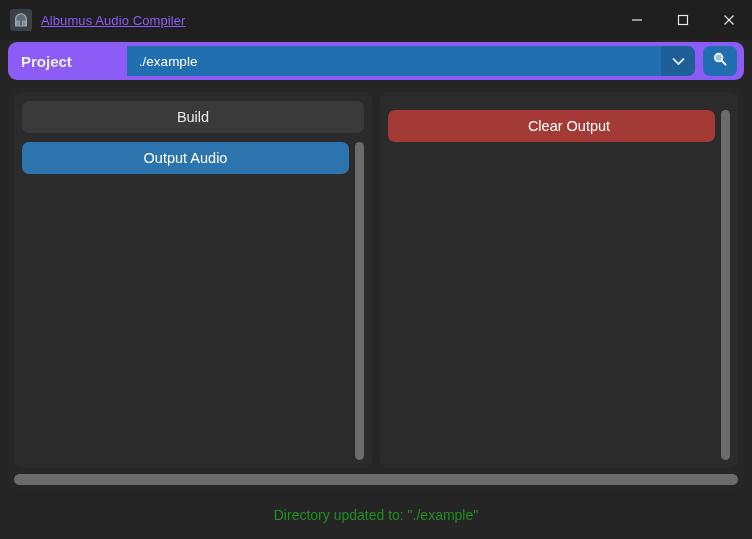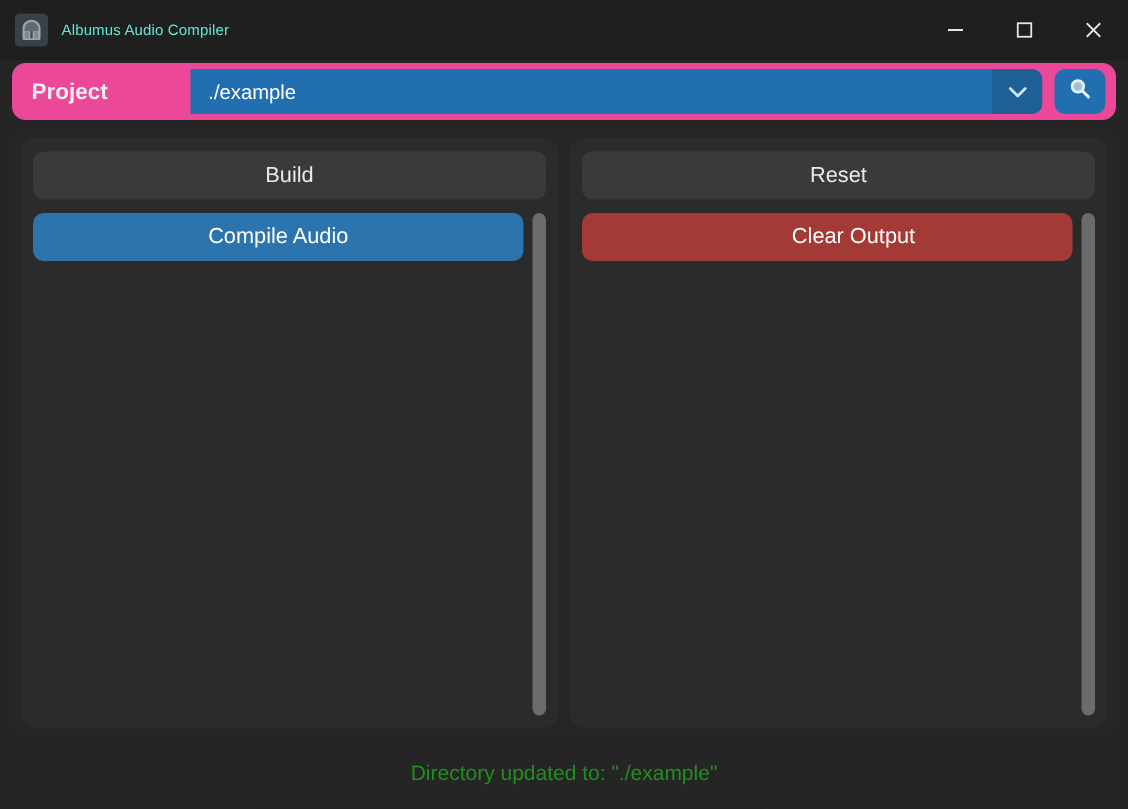--- a/index.html
+++ b/index.html
@@ -46,24 +46,25 @@
     height: 22px;
     border-radius: 3px;
     background: #3a4046;
     display: flex;
     align-items: center;
     justify-content: center;
     overflow: hidden;
   }
   .app-icon svg { display: block; }
   .app-title {
-    font-size: 10px;
-    color: #5eead4;
+    font-size: 13px;
+    color: #8b5cf6;
     letter-spacing: 0.1px;
     white-space: nowrap;
+    text-decoration: underline;
   }
   .win-controls {
     position: absolute;
     right: 0;
     top: 0;
     height: 40px;
     display: flex;
   }
   .win-btn {
     width: 46px;
@@ -73,21 +74,21 @@
     justify-content: center;
     color: #e6e6e6;
   }
   .win-btn svg { display:block; }
 
   
   .projectbar-wrap {
     padding: 2px 8px 6px 8px;
   }
   .projectbar {
-    background: #ec4899;
+    background: #8b5cf6;
     border-radius: 9px;
     height: 38px;
     display: flex;
     align-items: center;
     padding: 0 7px;
     gap: 8px;
     text-align: center;
   }
   .project-label {
     font-size: 15px;
@@ -136,20 +137,21 @@
     justify-content: center;
   }
 
   
   .content-outer {
     margin: 0 8px;
     background: #262626;
     border-radius: 10px;
     flex: 1;
     display: flex;
+    flex-direction: column;
     padding: 6px;
     min-height: 0;
   }
   .panels {
     flex: 1;
     display: flex;
     gap: 8px;
     min-height: 0;
   }
   .panel {
@@ -307,30 +309,29 @@
     </div>
   </div>
 
   <div class="content-outer">
     <div class="panels">
 
       <div class="panel">
         <div class="panel-header">Build</div>
         <div class="panel-body">
           <div class="panel-list">
-            <div class="action-btn primary">Compile Audio</div>
+            <div class="action-btn primary">Output Audio</div>
           </div>
           <div class="vscroll">
             <div class="vscroll-thumb"></div>
           </div>
         </div>
       </div>
 
       <div class="panel">
-        <div class="panel-header">Reset</div>
         <div class="panel-body">
           <div class="panel-list">
             <div class="action-btn danger">Clear Output</div>
           </div>
           <div class="vscroll">
             <div class="vscroll-thumb"></div>
           </div>
         </div>
       </div>
 

